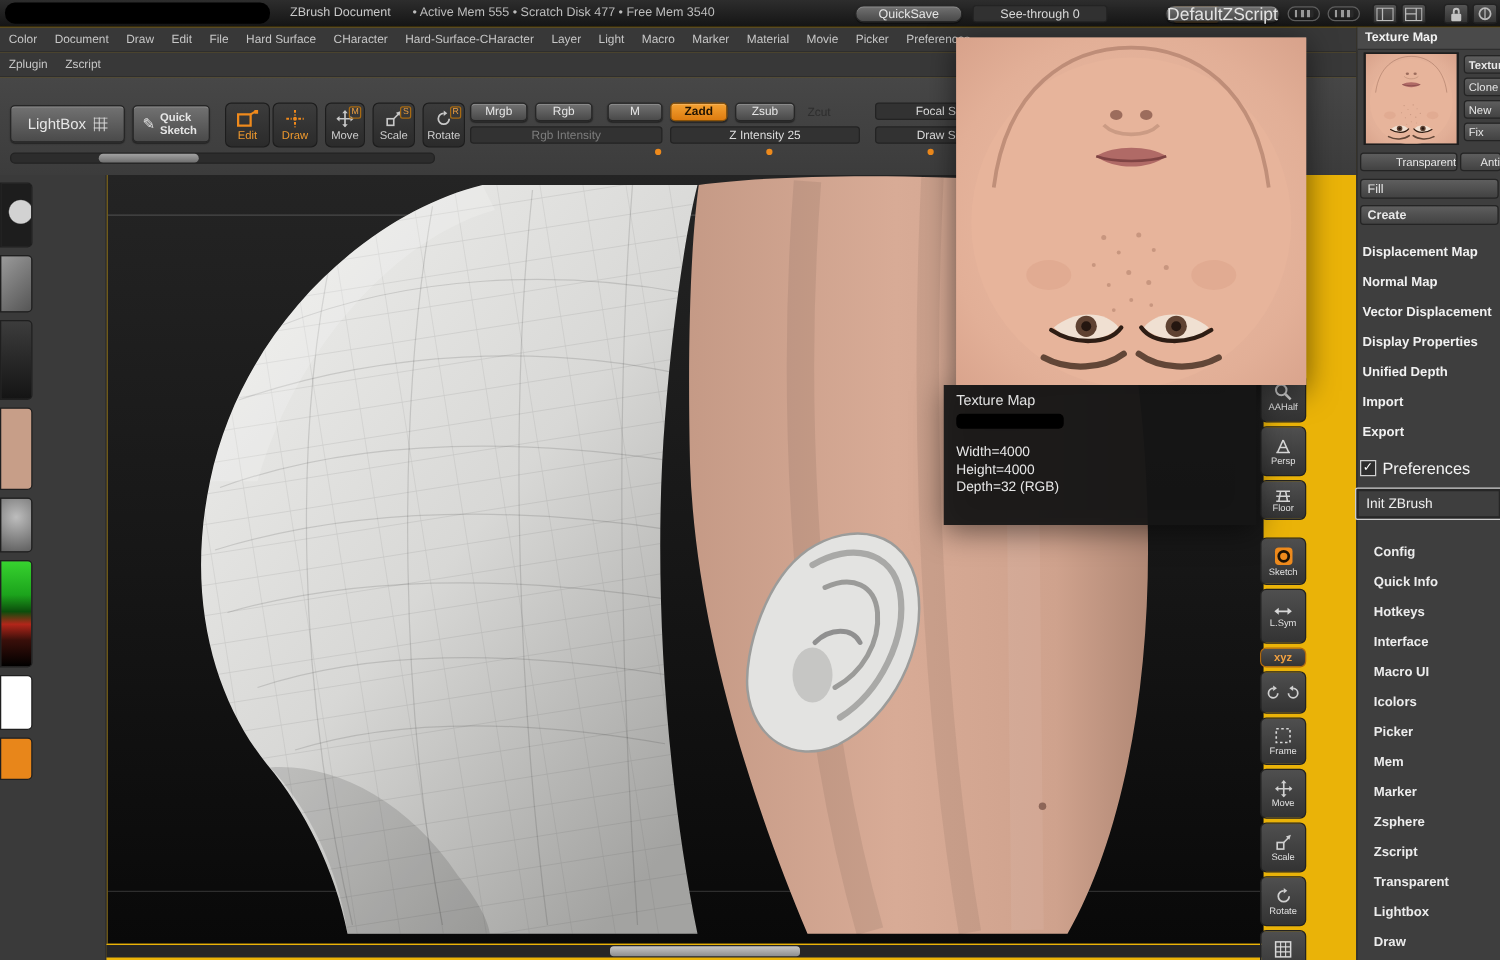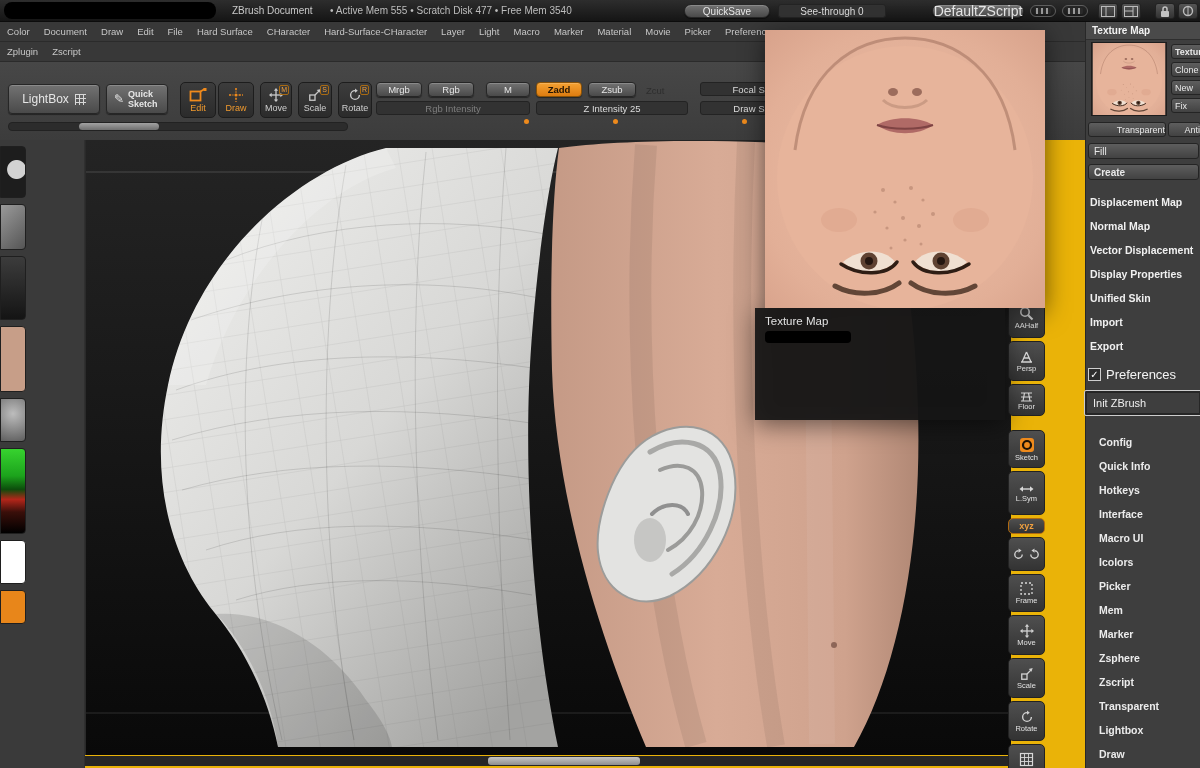--- a/index.html
+++ b/index.html
@@ -482,21 +482,21 @@
       </div>
     <div class="rp-btn abs" style="left:2px;top:142px;width:111px;height:16px;justify-content:flex-start;padding-left:5px;font-size:10px;font-weight:bold">
         <span>Create</span>
       </div>
 
     <div class="abs" style="left:0;top:168px;width:115px">
         <div class="rp-sub" style="white-space:nowrap;overflow:hidden">Displacement Map</div>
         <div class="rp-sub" style="white-space:nowrap;overflow:hidden">Normal Map</div>
         <div class="rp-sub" style="white-space:nowrap;overflow:hidden">Vector Displacement</div>
         <div class="rp-sub" style="white-space:nowrap;overflow:hidden">Display Properties</div>
-        <div class="rp-sub" style="white-space:nowrap;overflow:hidden">Unified Skin</div>
+        <div class="rp-sub" style="white-space:nowrap;overflow:hidden">Unified Depth</div>
         <div class="rp-sub" style="white-space:nowrap;overflow:hidden">Import</div>
         <div class="rp-sub" style="white-space:nowrap;overflow:hidden">Export</div>
       </div>
 
     <div class="abs" style="left:2px;top:342px;width:113px;height:20px;display:flex;align-items:center;gap:5px">
       <span style="width:13px;height:13px;border:1px solid #cfcfcf;background:#2d2d2d;color:#fff;font-size:10px;display:flex;align-items:center;justify-content:center">✓</span>
       <span style="font-size:13px;color:#f4f4f4">Preferences</span>
     </div>
 
     <div class="abs" style="left:-2px;top:368px;width:118px;height:26px;border:1px solid #cdcdcd;border-radius:2px;background:#3e3e3e;box-shadow:inset 0 0 0 2px #262626;display:flex;align-items:center;padding-left:8px;font-size:11px;color:#efefef">
@@ -523,16 +523,21 @@
 
   <div class="popup">
     <div class="abs" style="left:10px;top:0;width:280px;height:278px;background:#e2af97">
       <svg width="280" height="278">
           <use href="#face-tex" width="280" height="278"></use>
         </svg>
     </div>
     <div class="popup-info">
       <div style="font-size:11.5px;color:#e2e2e2">Texture Map</div>
       <div class="scribble" style="width:86px;height:12px;margin-top:4px;border-radius:4px"></div>
+      <div style="margin-top:12px;line-height:14px">
+        <div>Width=4000</div>
+        <div>Height=4000</div>
+        <div>Depth=32 (RGB)</div>
+      </div>
     </div>
   </div>
 
 </div>
 
 </body></html>

